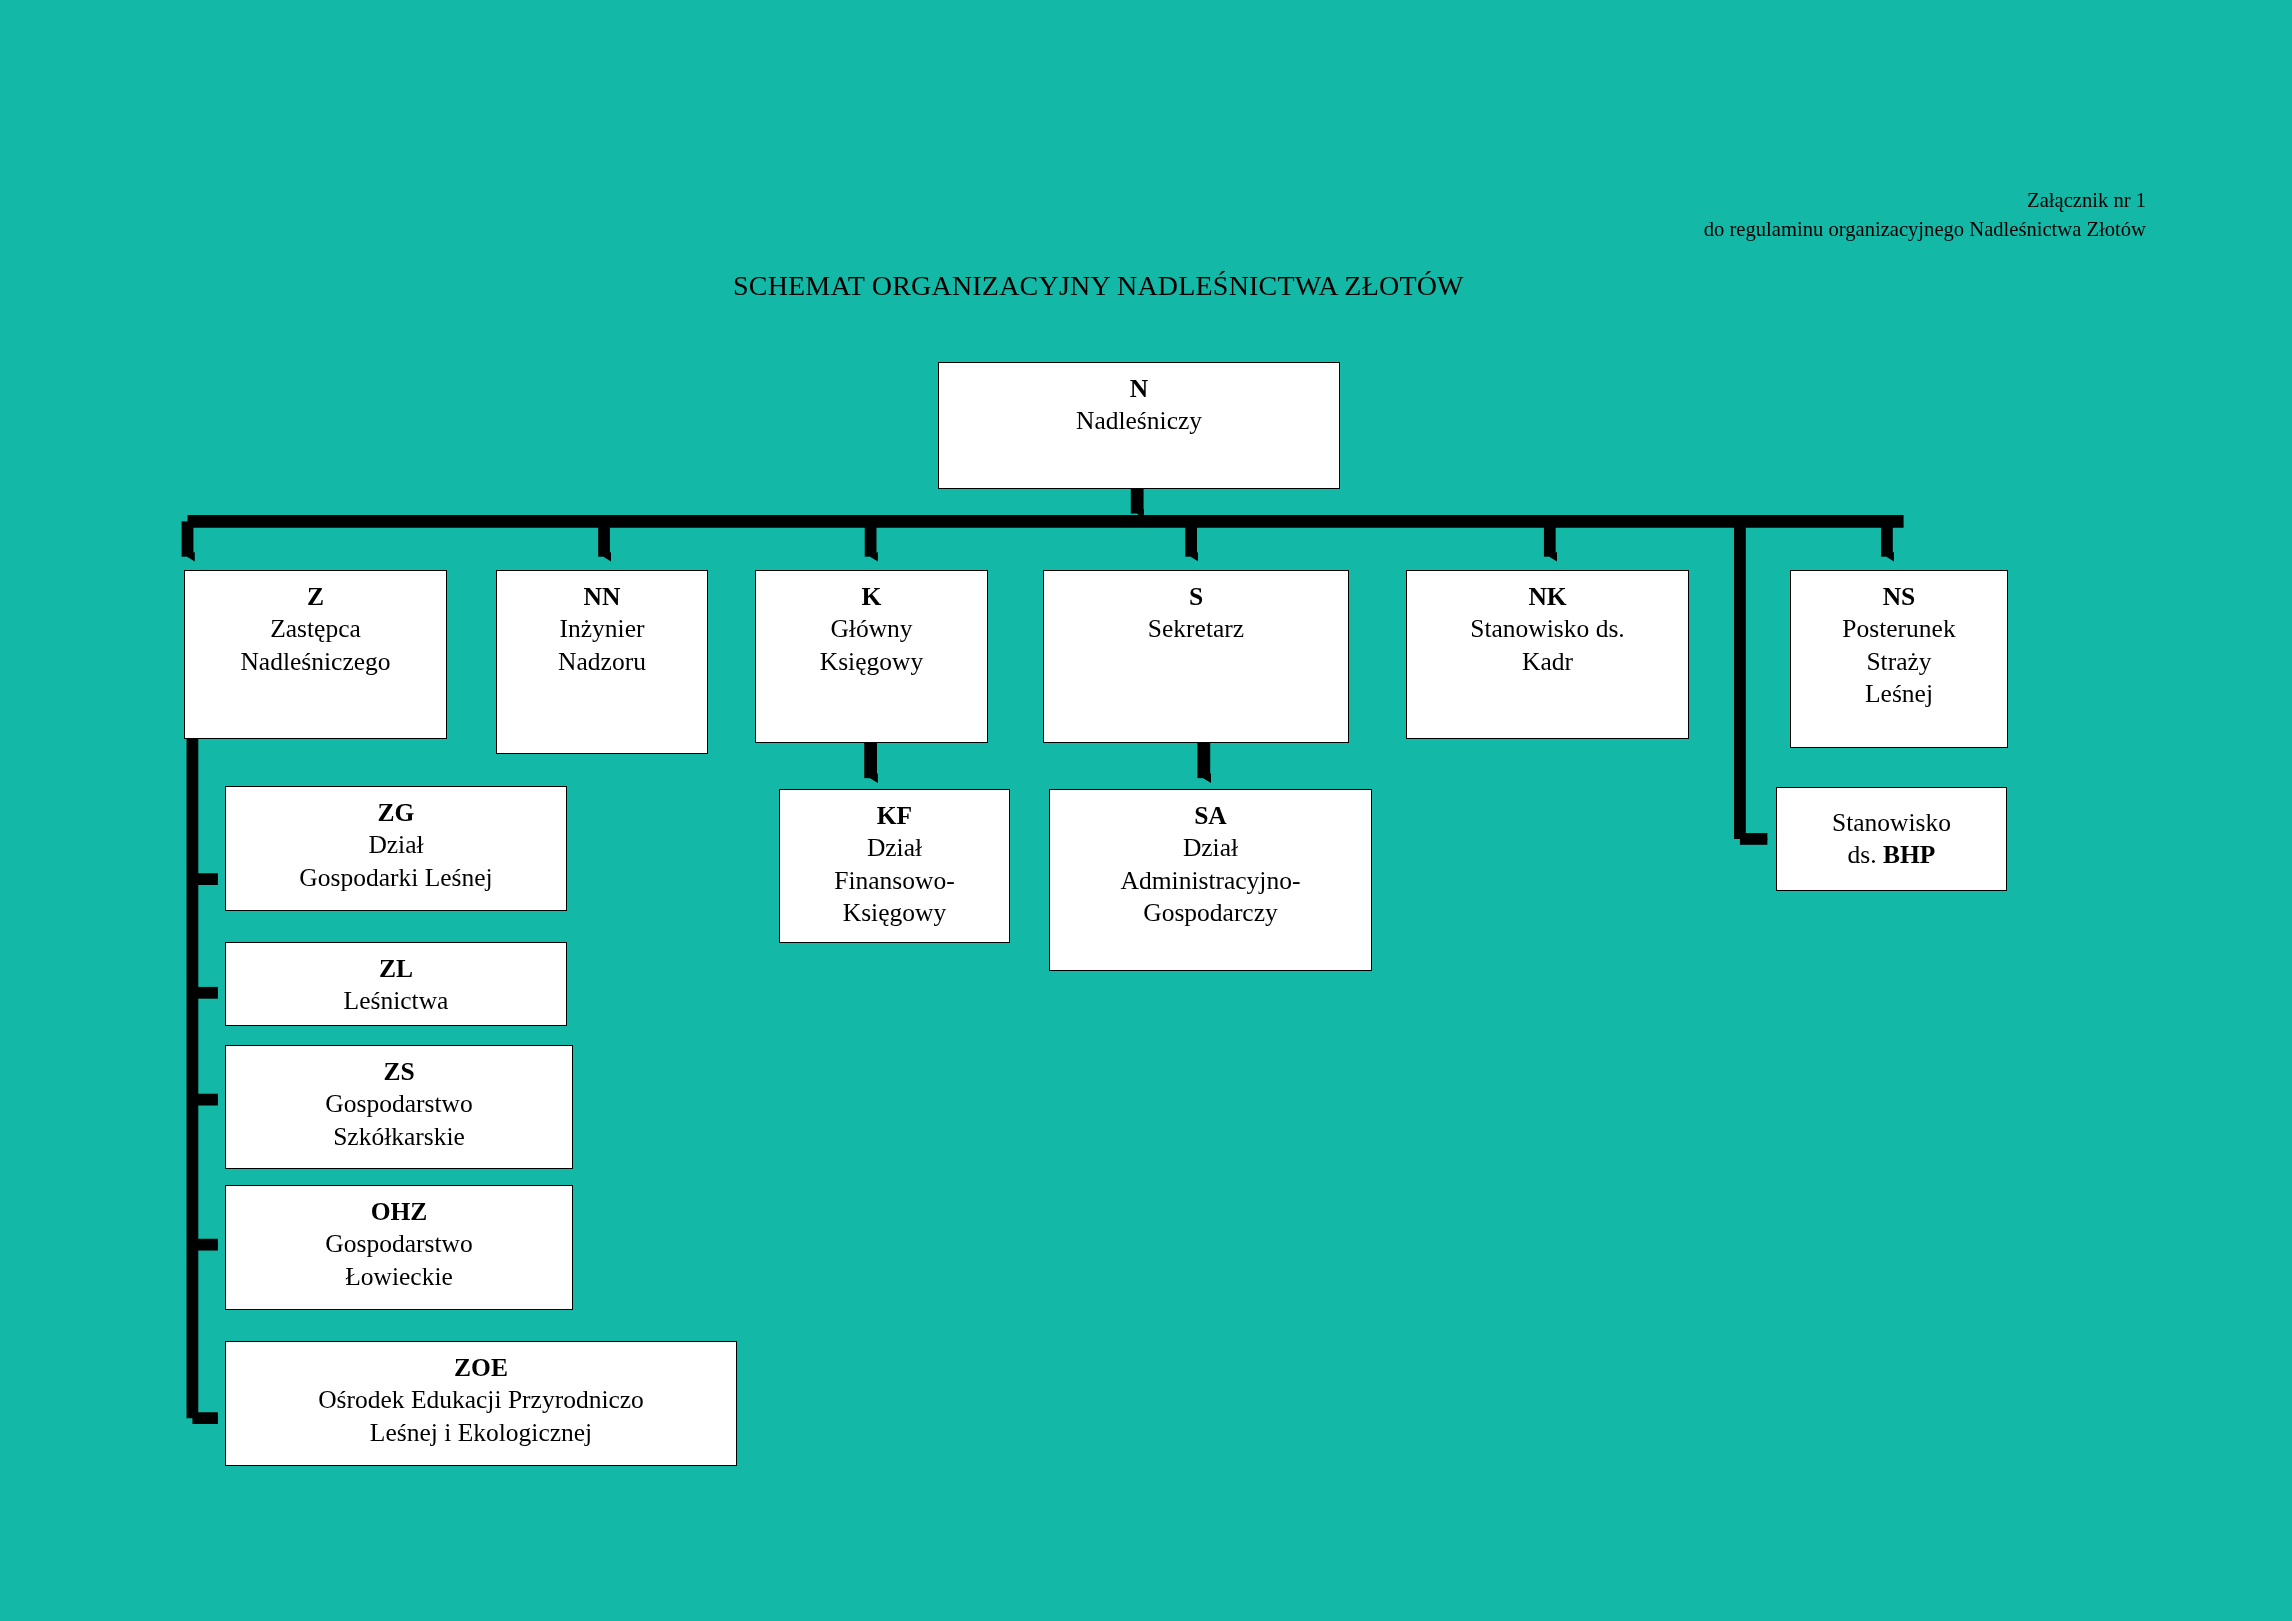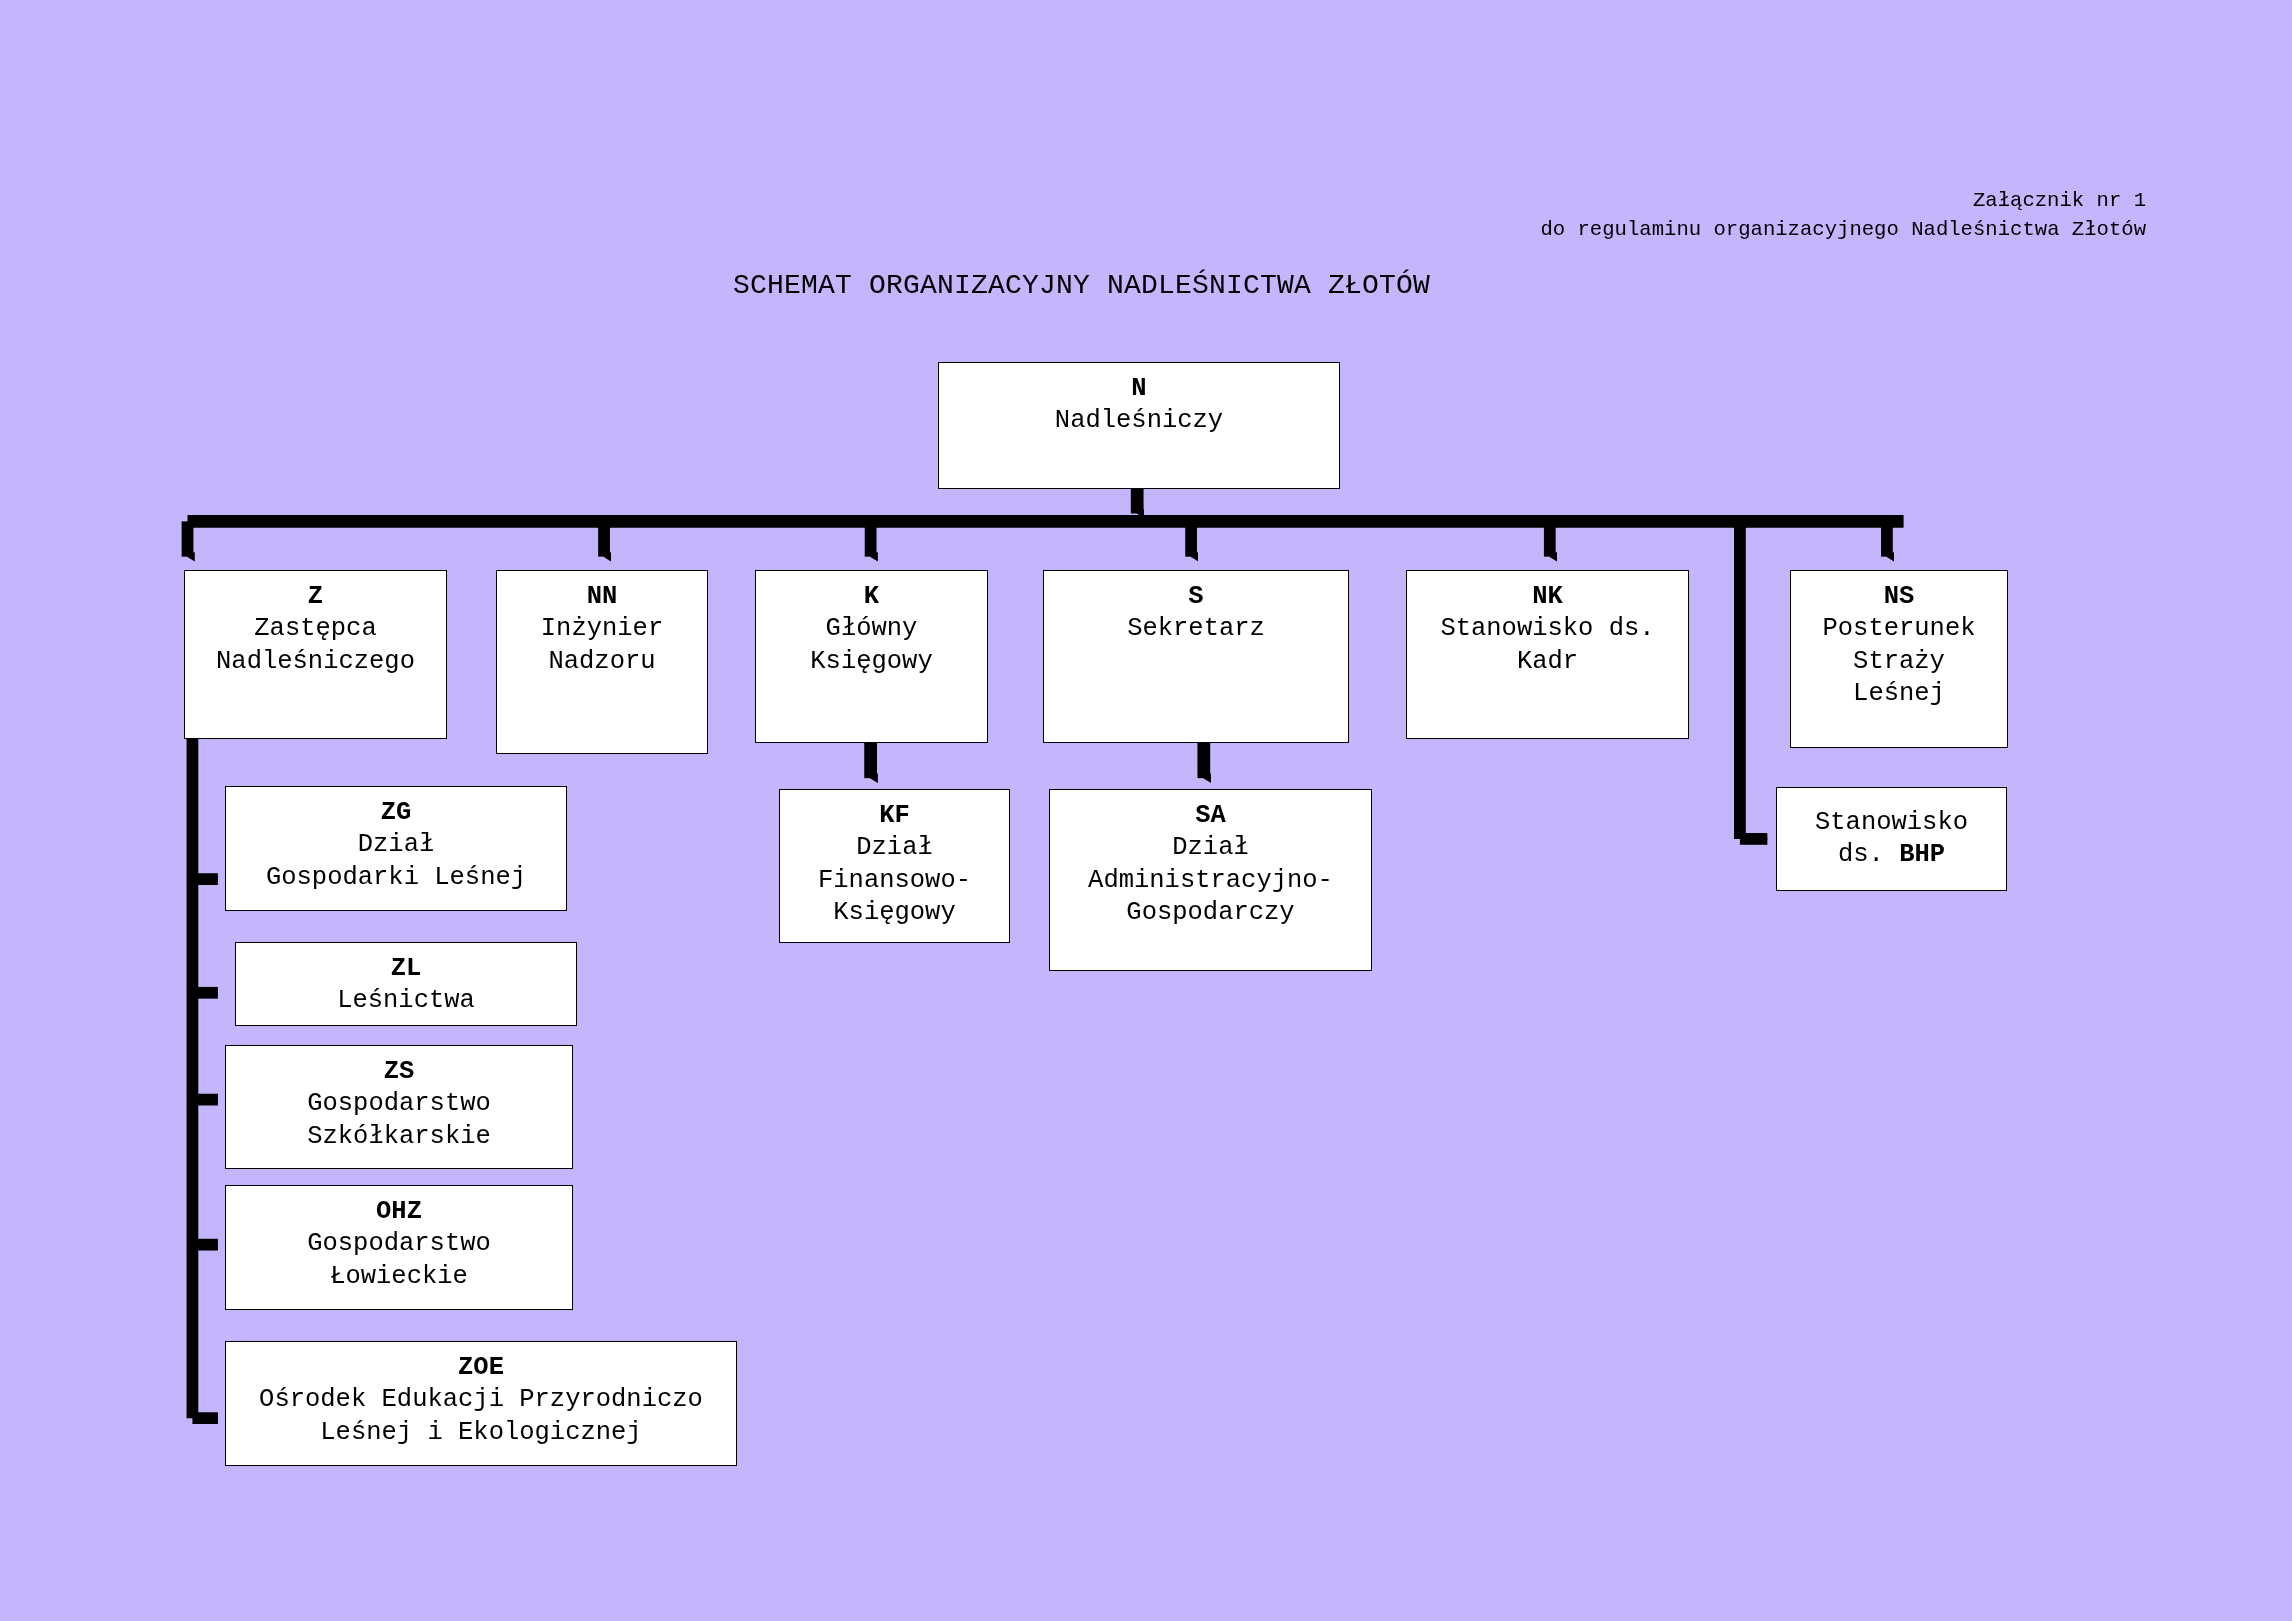--- a/index.html
+++ b/index.html
@@ -4,22 +4,22 @@
 <style>
   html, body {
     margin: 0;
     padding: 0;
     background: #ffffff;
   }
   #canvas {
     position: relative;
     width: 2293px;
     height: 1621px;
-    background: #c4b5fd;
-    font-family: Liberation Mono, monospace;
+    background: #14b8a6;
+    font-family: Liberation Serif, serif;
     color: #000000;
     overflow: hidden;
   }
 
   
   #header-note {
     position: absolute;
     right: 147px;
     top: 186px;
     text-align: right;
@@ -171,21 +171,21 @@
     <span class="name"><span>Stanowisko
 ds. </span><b>BHP</b></span>
   </div>
 
   <div class="node" style="left:225px; top:786px; width:342px; height:125px;">
     <span class="code">ZG</span>
     <span class="name">Dział
 Gospodarki Leśnej</span>
   </div>
 
-  <div class="node" style="left:235px; top:942px; width:342px; height:84px;">
+  <div class="node" style="left:225px; top:942px; width:342px; height:84px;">
     <span class="code">ZL</span>
     <span class="name">Leśnictwa</span>
   </div>
 
   <div class="node" style="left:225px; top:1045px; width:348px; height:124px;">
     <span class="code">ZS</span>
     <span class="name">Gospodarstwo
 Szkółkarskie</span>
   </div>
 

